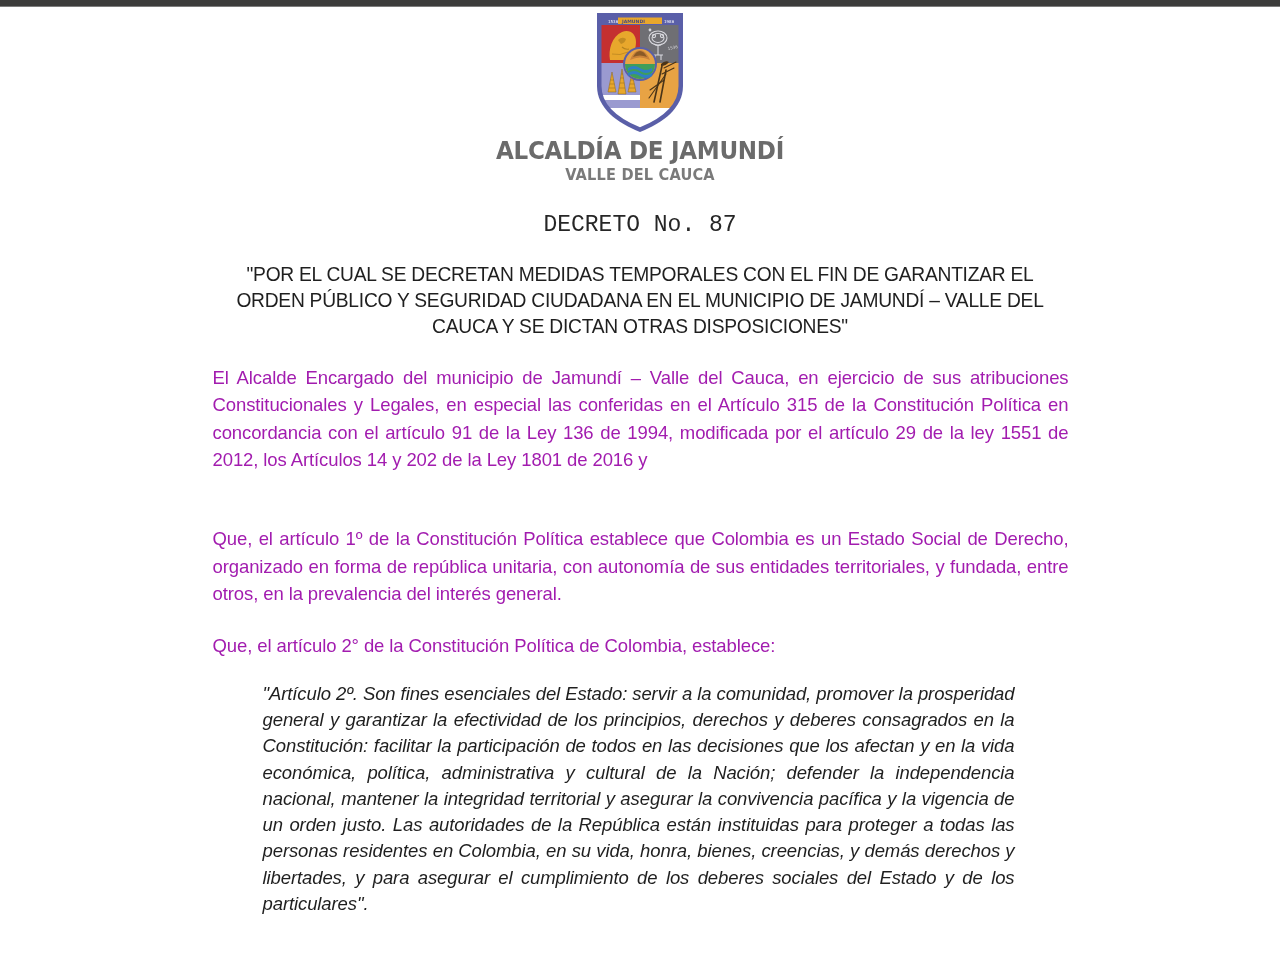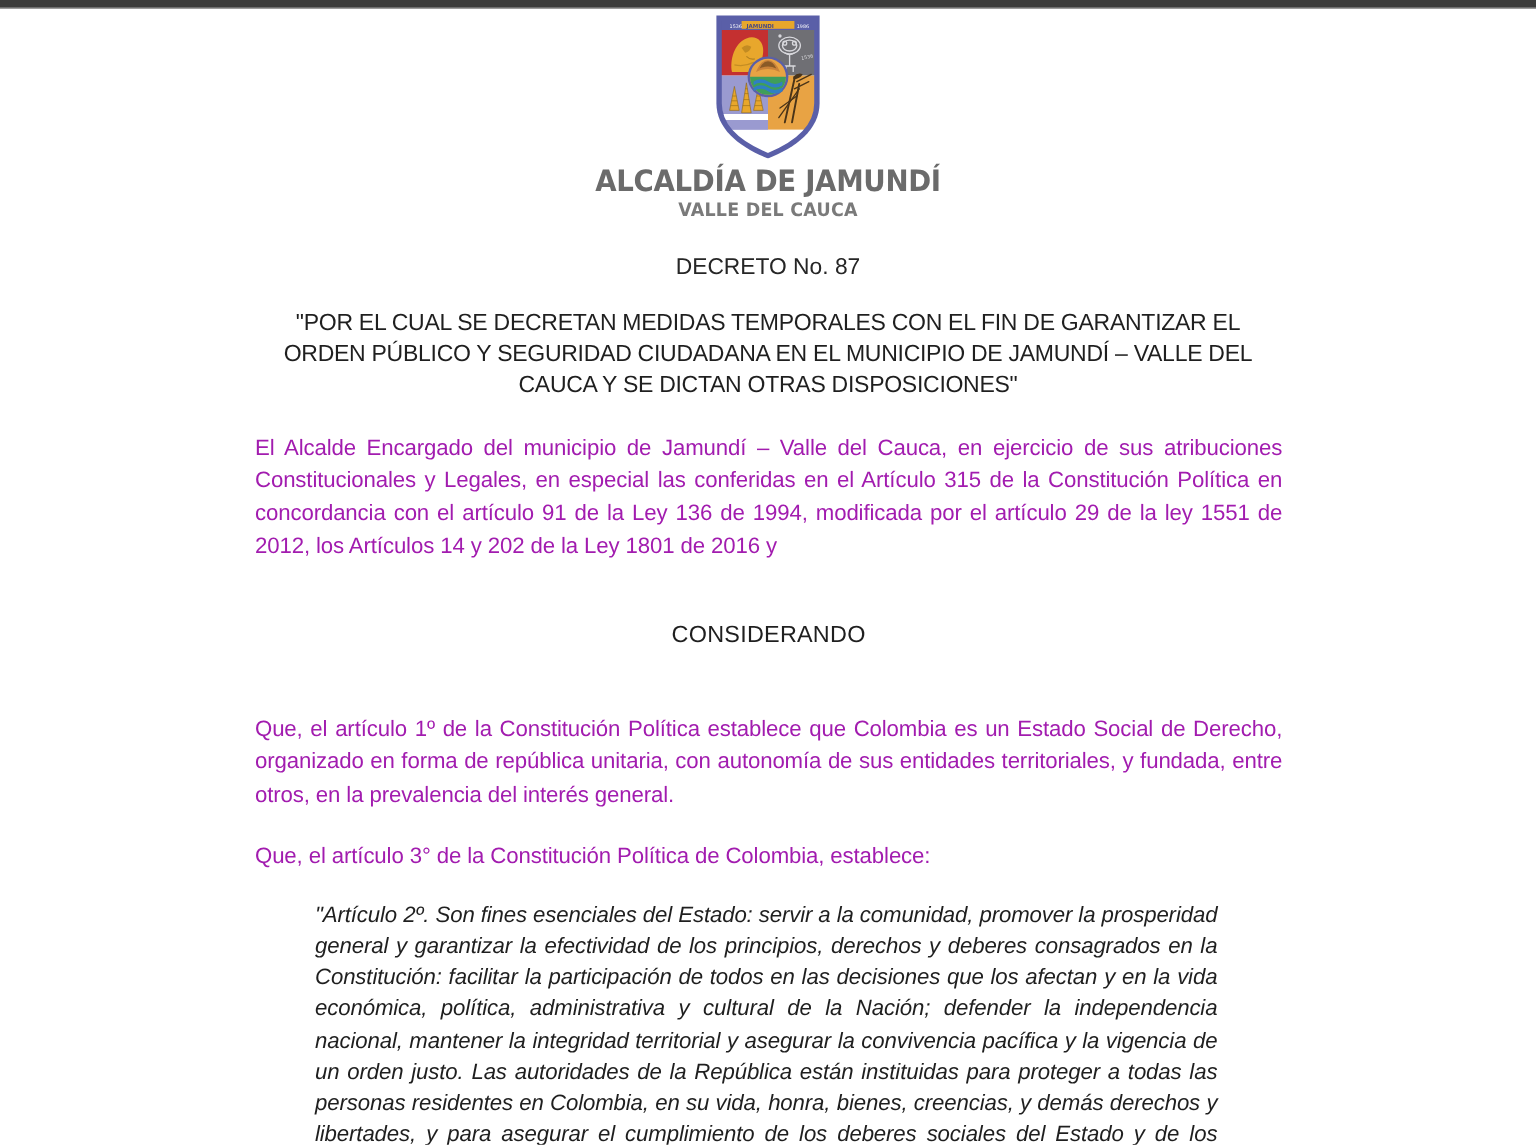--- a/index.html
+++ b/index.html
@@ -69,24 +69,24 @@
     color: #7a7a7a;
     line-height: 1.1;
     margin-top: 3px;
     transform: scaleX(0.94);
   }
 
   
   .decree-block {
     text-align: center;
     margin-top: 26px;
-    font-size: 19px;
+    font-size: 23px;
     line-height: 1.32;
     color: #262626;
-    font-family: Liberation Sans, sans-serif;
+    font-family: Liberation Mono, monospace;
   }
 
   
   .doc-title {
     margin: 22px auto 0 auto;
     width: 848px;
     text-align: center;
     font-family: "Liberation Sans", sans-serif;
     font-size: 19.5px;
     line-height: 1.33;
@@ -233,23 +233,22 @@
   <div class="decree-block">
     <div>DECRETO No. 87</div>
   </div>
 
   <div class="doc-title">"POR EL CUAL SE DECRETAN MEDIDAS TEMPORALES CON EL FIN DE GARANTIZAR EL ORDEN PÚBLICO Y SEGURIDAD CIUDADANA EN EL MUNICIPIO DE JAMUNDÍ – VALLE DEL CAUCA Y SE DICTAN OTRAS DISPOSICIONES"</div>
 
   <div class="body-wrap">
 
     <p class="para lead">El Alcalde Encargado del municipio de Jamundí – Valle del Cauca, en ejercicio de sus atribuciones Constitucionales y Legales, en especial las conferidas en el Artículo 315 de la Constitución Política en concordancia con el artículo 91 de la Ley 136 de 1994, modificada por el artículo 29 de la ley 1551 de 2012, los Artículos 14 y 202 de la Ley 1801 de 2016 y</p>
 
-    <div class="considerando">CONSIDERANDO</div>
 
     <p class="para art1">Que, el artículo 1º de la Constitución Política establece que Colombia es un Estado Social de Derecho, organizado en forma de república unitaria, con autonomía de sus entidades territoriales, y fundada, entre otros, en la prevalencia del interés general.</p>
 
-    <p class="para art2">Que, el artículo 3° de la Constitución Política de Colombia, establece:</p>
+    <p class="para art2">Que, el artículo 2° de la Constitución Política de Colombia, establece:</p>
 
     <blockquote class="quote">"Artículo 2º. Son fines esenciales del Estado: servir a la comunidad, promover la prosperidad general y garantizar la efectividad de los principios, derechos y deberes consagrados en la Constitución: facilitar la participación de todos en las decisiones que los afectan y en la vida económica, política, administrativa y cultural de la Nación; defender la independencia nacional, mantener la integridad territorial y asegurar la convivencia pacífica y la vigencia de un orden justo. Las autoridades de la República están instituidas para proteger a todas las personas residentes en Colombia, en su vida, honra, bienes, creencias, y demás derechos y libertades, y para asegurar el cumplimiento de los deberes sociales del Estado y de los particulares".</blockquote>
 
   </div>
 
 </div>
 
 </body></html>

